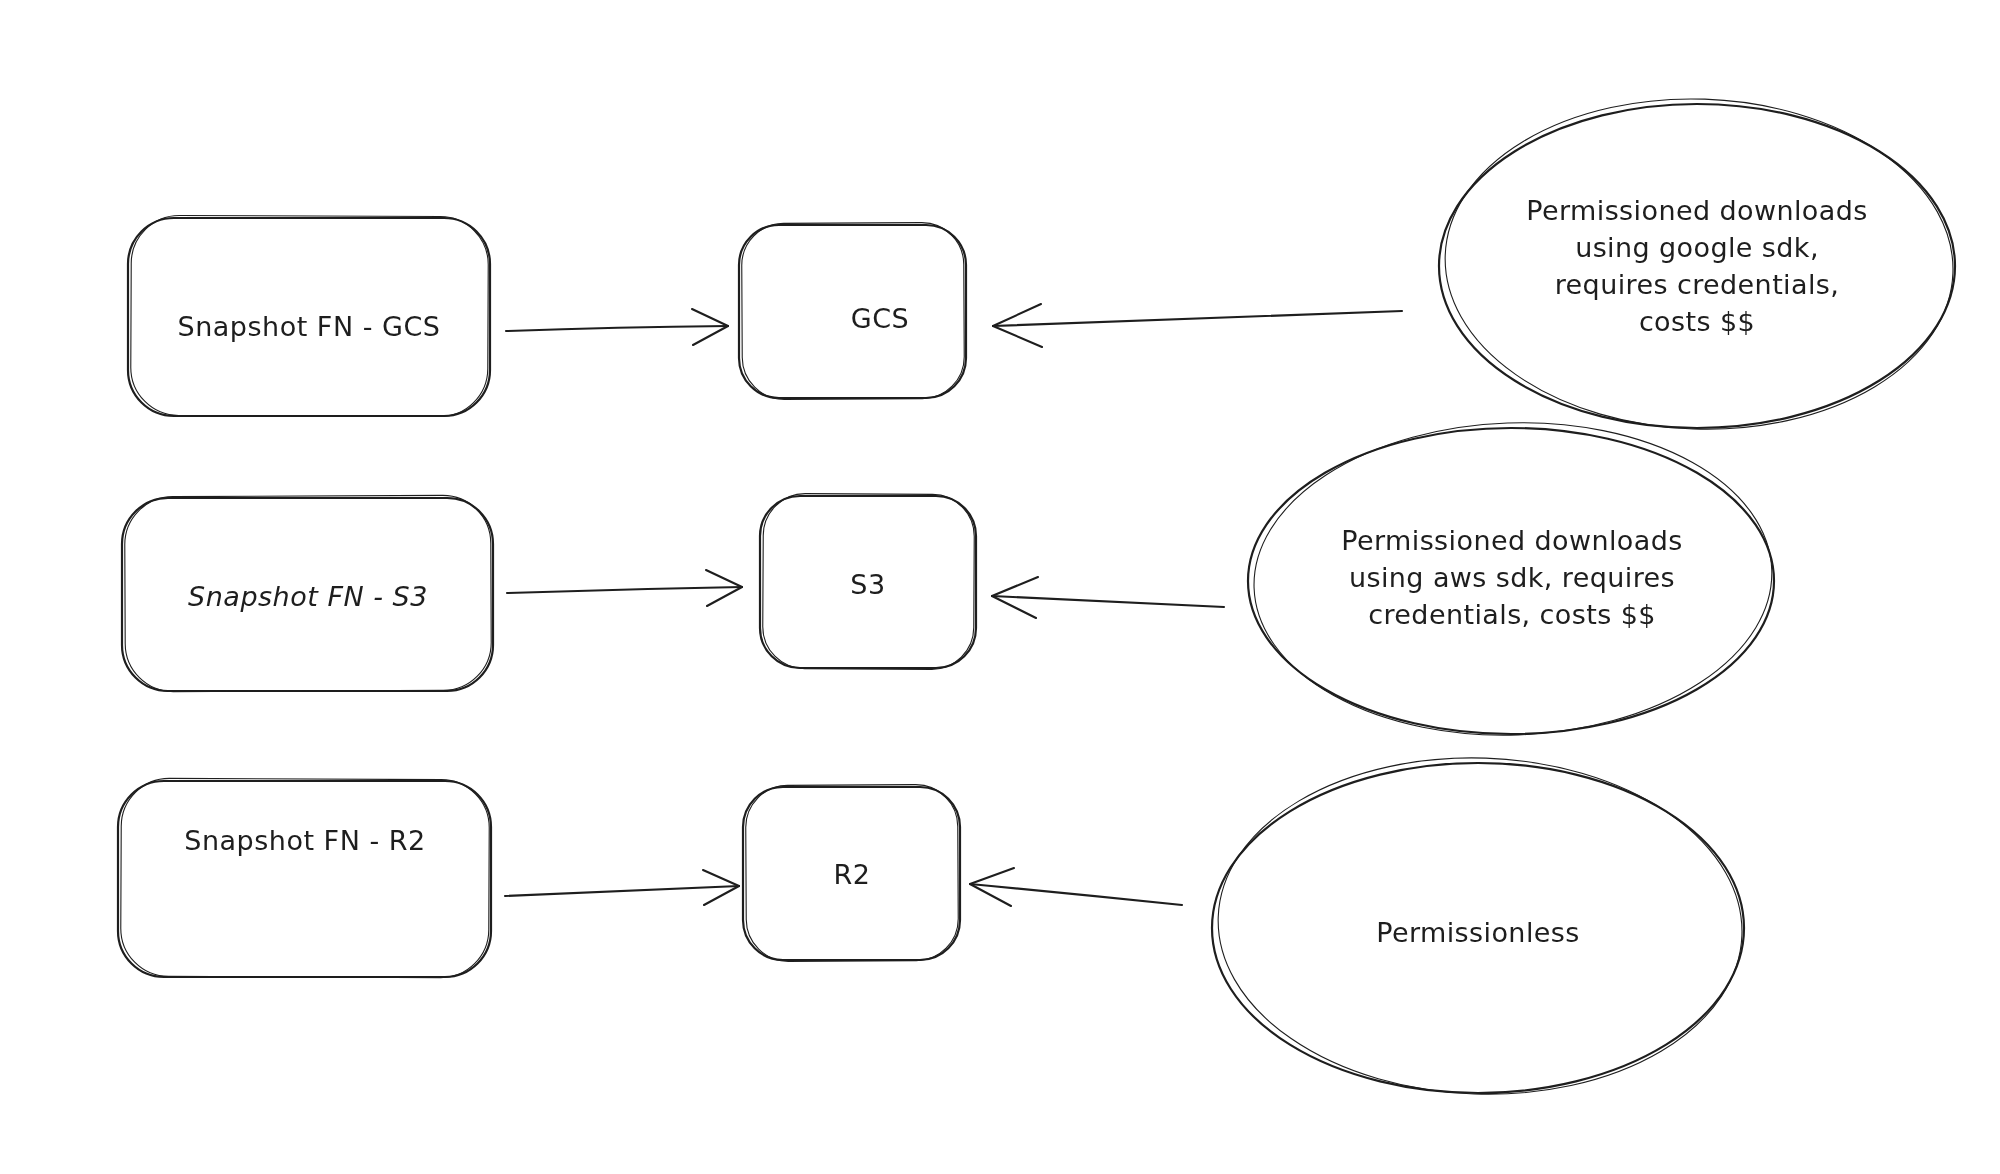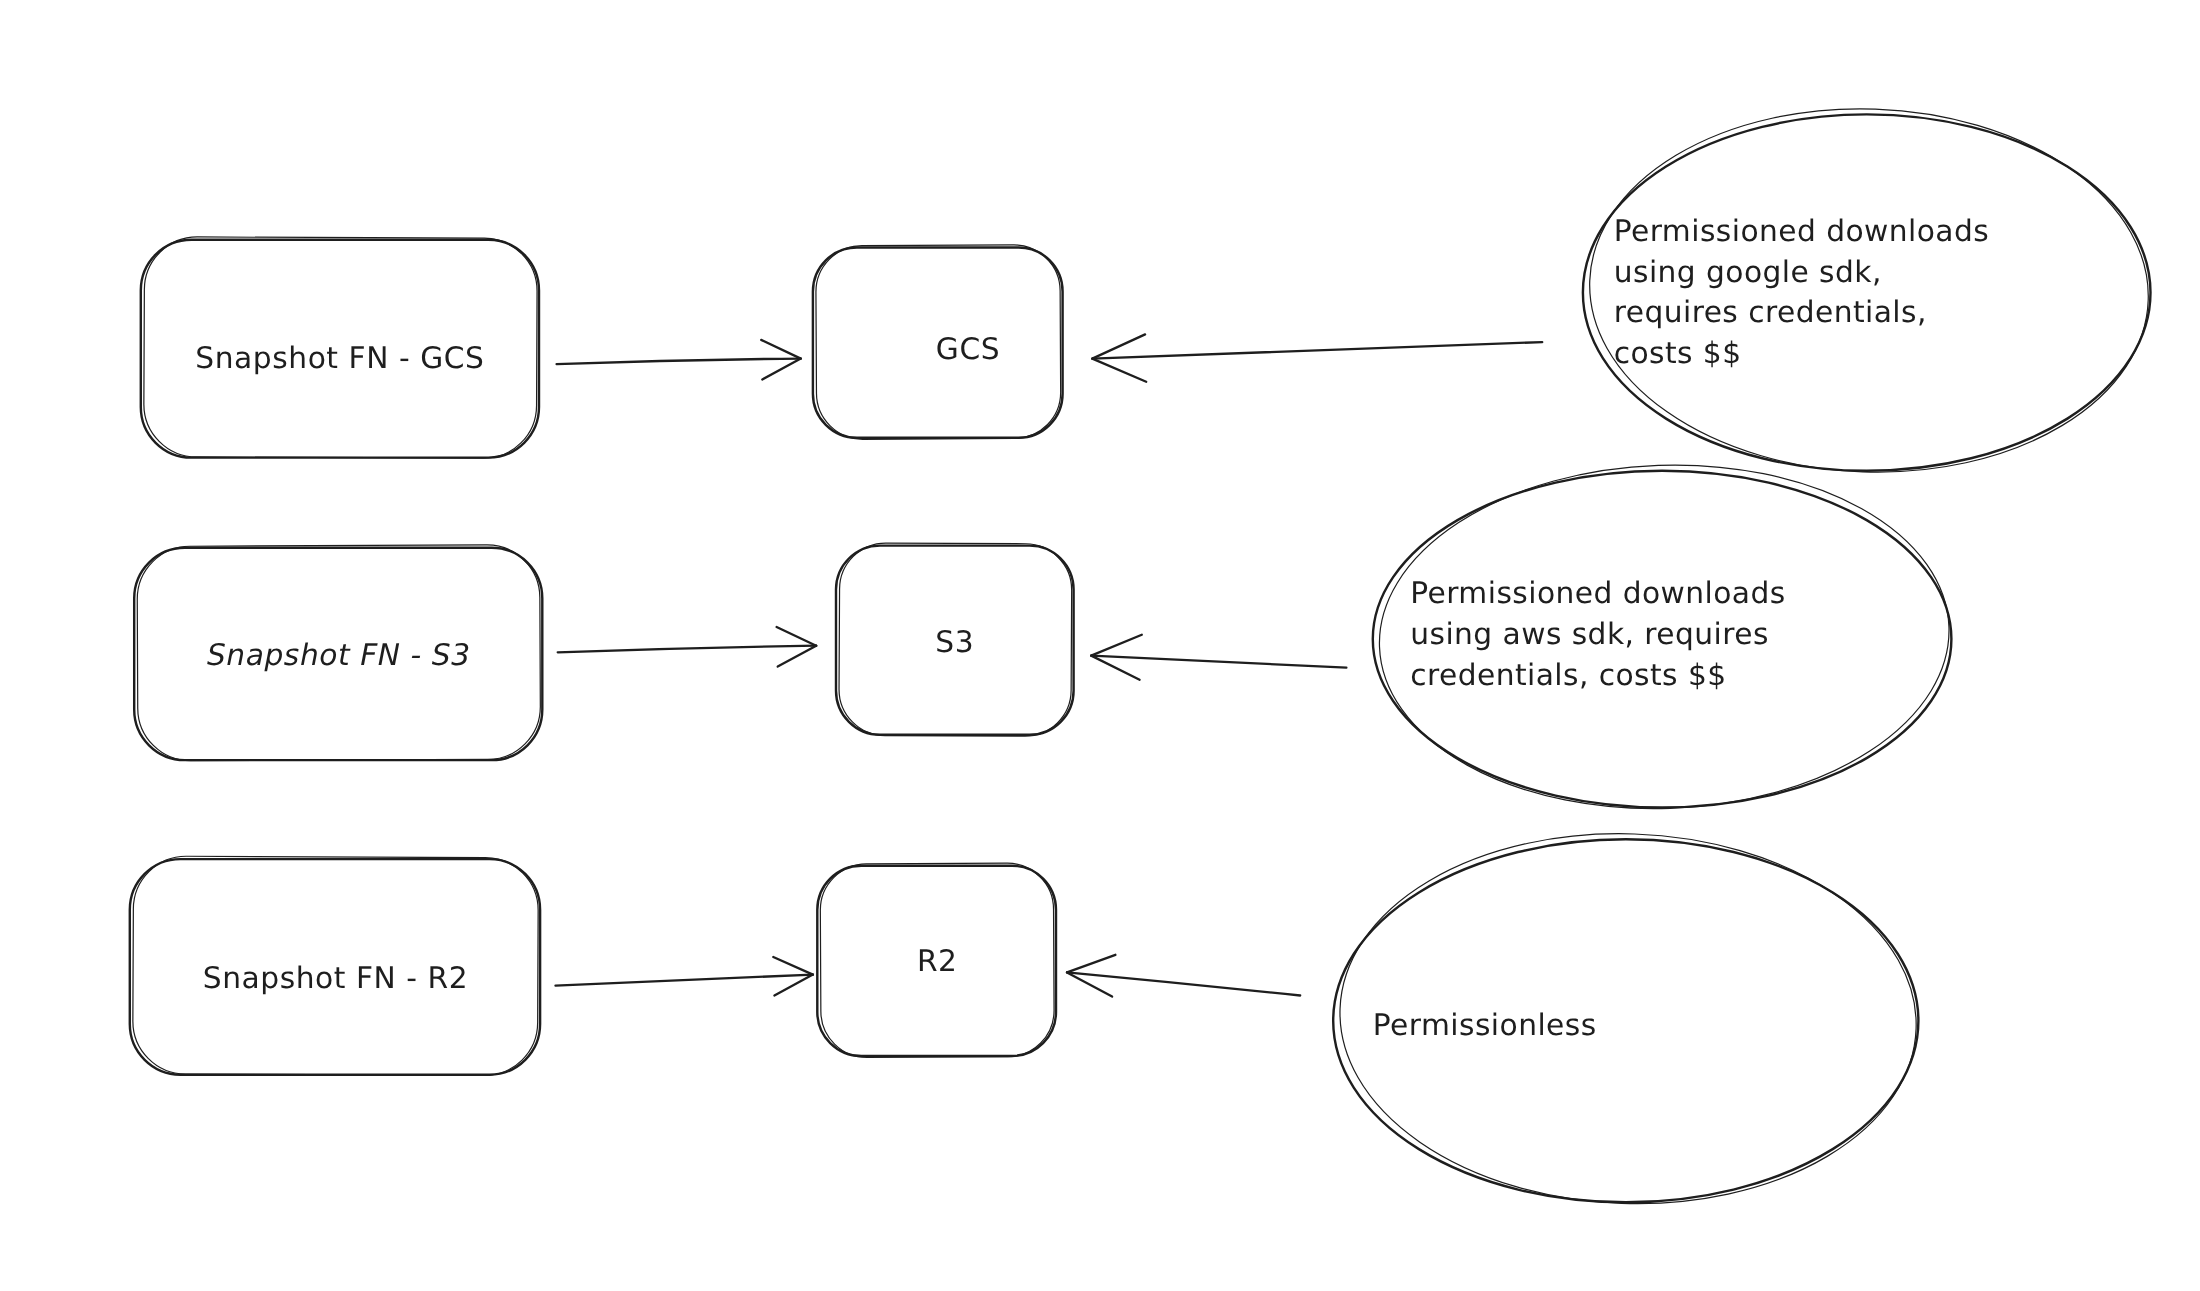--- a/index.html
+++ b/index.html
@@ -26,21 +26,21 @@
     white-space: nowrap;
     font-size: 27px;
     letter-spacing: 0.5px;
     color: #1e1e1e;
     text-align: left;
   }
   .note {
     position: absolute;
     transform: translate(-50%, -50%);
     width: 460px;
-    text-align: left;
+    text-align: center;
     font-size: 27px;
     line-height: 37px;
     letter-spacing: 0.4px;
     color: #1e1e1e;
   }
   .note .line { display: block; }
   .sketch { stroke: #1e1e1e; fill: none; stroke-linecap: round; stroke-linejoin: round; }
 </style>
 </head>
 <body>
@@ -146,21 +146,21 @@
   <div class="label" style="left:308px; top:596px;font-style:italic;">Snapshot FN - S3</div>
 
   <div class="label" style="left:868px; top:584px;">S3</div>
 
   <div class="note" style="left:1512px; top:577px;">
     <span class="line">Permissioned downloads</span>
     <span class="line">using aws sdk, requires</span>
     <span class="line">credentials, costs $$</span>
   </div>
 
-  <div class="label" style="left:305px; top:890px;">Snapshot FN - R2</div>
+  <div class="label" style="left:305px; top:840px;">Snapshot FN - R2</div>
 
   <div class="label" style="left:852px; top:874px;">R2</div>
 
   <div class="note" style="left:1478px; top:932px;">
     <span class="line">Permissionless</span>
   </div>
 
 </div>
 
 </body></html>

